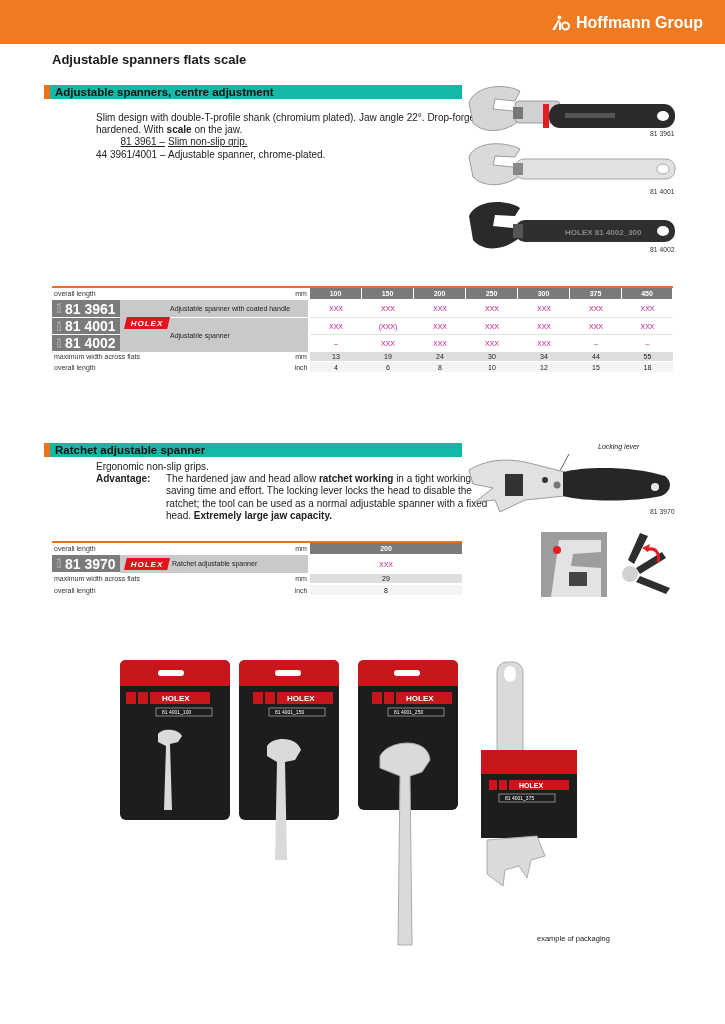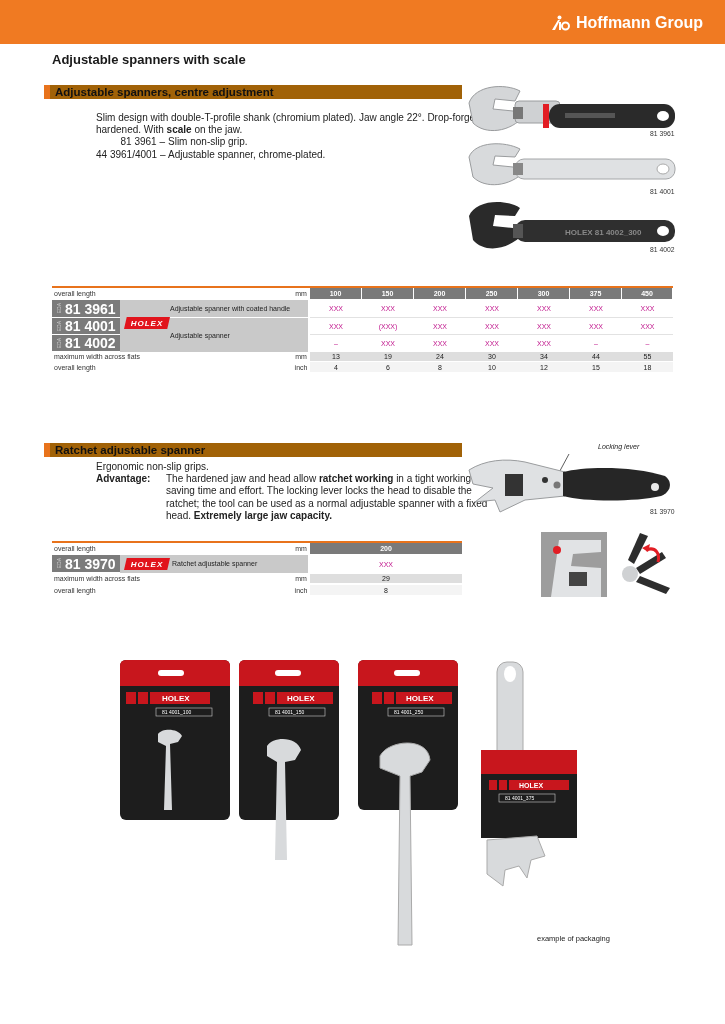--- a/index.html
+++ b/index.html
@@ -5,21 +5,21 @@
   * { box-sizing: border-box; margin: 0; padding: 0; }
   html, body { width: 725px; height: 1024px; background: #ffffff; overflow: hidden; }
   body { font-family: "Liberation Sans", sans-serif; color: #1a1a1a; position: relative; }
 
   .topbar { position: absolute; left: 0; top: 0; width: 725px; height: 44px; background: #f07a22; }
   .brand { position: absolute; right: 22px; top: 14px; color: #fff; font-size: 16px; font-weight: bold; display: flex; align-items: center; gap: 5px; letter-spacing: 0; }
   .brand svg { display: block; }
 
   .page-title { position: absolute; left: 52px; top: 52px; font-size: 13px; font-weight: bold; }
 
-  .section-bar { position: absolute; left: 44px; width: 418px; height: 14px; background: #a16207; display: flex; align-items: center; }
+  .section-bar { position: absolute; left: 44px; width: 418px; height: 14px; background: #14b8a6; display: flex; align-items: center; }
   .section-bar .accent { width: 6px; height: 14px; background: #e8731c; margin-right: 5px; }
   .section-bar .title { font-size: 11.5px; font-weight: bold; color: #111; }
 
   .desc { position: absolute; left: 52px; font-size: 10px; line-height: 12.2px; color: #222; width: 410px; margin-left: 44px; }
   .desc b { font-weight: bold; }
   .variant-row { display: flex; }
   .variant-row .code { width: 76px; text-align: right; padding-right: 3px; white-space: nowrap; }
   .variant-row .txt { white-space: nowrap; }
 
   
@@ -53,34 +53,34 @@
     <svg width="20" height="16" viewBox="0 0 20 16">
       <circle cx="8.5" cy="2.5" r="2" fill="#fff"></circle>
       <path d="M1 15 L7 5 L9 5 L4 15 Z" fill="#fff"></path>
       <path d="M8 7 L10 7 L10 15 L8 15 Z" fill="#fff"></path>
       <circle cx="14.5" cy="11" r="3.5" fill="none" stroke="#fff" stroke-width="2"></circle>
     </svg>
     <span>Hoffmann Group</span>
   </div>
 </div>
 
-<div class="page-title">Adjustable spanners with scale</div>
+<div class="page-title">Adjustable spanners flats scale</div>
 
 <div class="section-bar" style="top:85px;">
   <span class="accent"></span>
   <span class="title">Adjustable spanners, centre adjustment</span>
 </div>
 
 <div class="desc" style="top:112px;">
   <div>
     <span>Slim design with double-T-profile shank (chromium plated). Jaw angle 22°. Drop-forged and hardened. With</span>
     <b>scale</b>
     <span>on the jaw.</span>
   </div>
-  <div class="variant-row" style="padding-left:0;">
+  <div class="variant-row" style="padding-left:0;text-decoration:underline;">
     <span class="code" style="width:72px;">81 3961 –</span>
     <span class="txt">Slim non-slip grip.</span>
   </div>
   <div class="variant-row">
     <span class="code" style="width:72px;">44 3961/4001 –</span>
     <span class="txt">Adjustable spanner, chrome-plated.</span>
   </div>
 </div>
 
 <svg class="prod-img" style="left:465px;top:83px;" width="215" height="62" viewBox="0 0 215 62">

